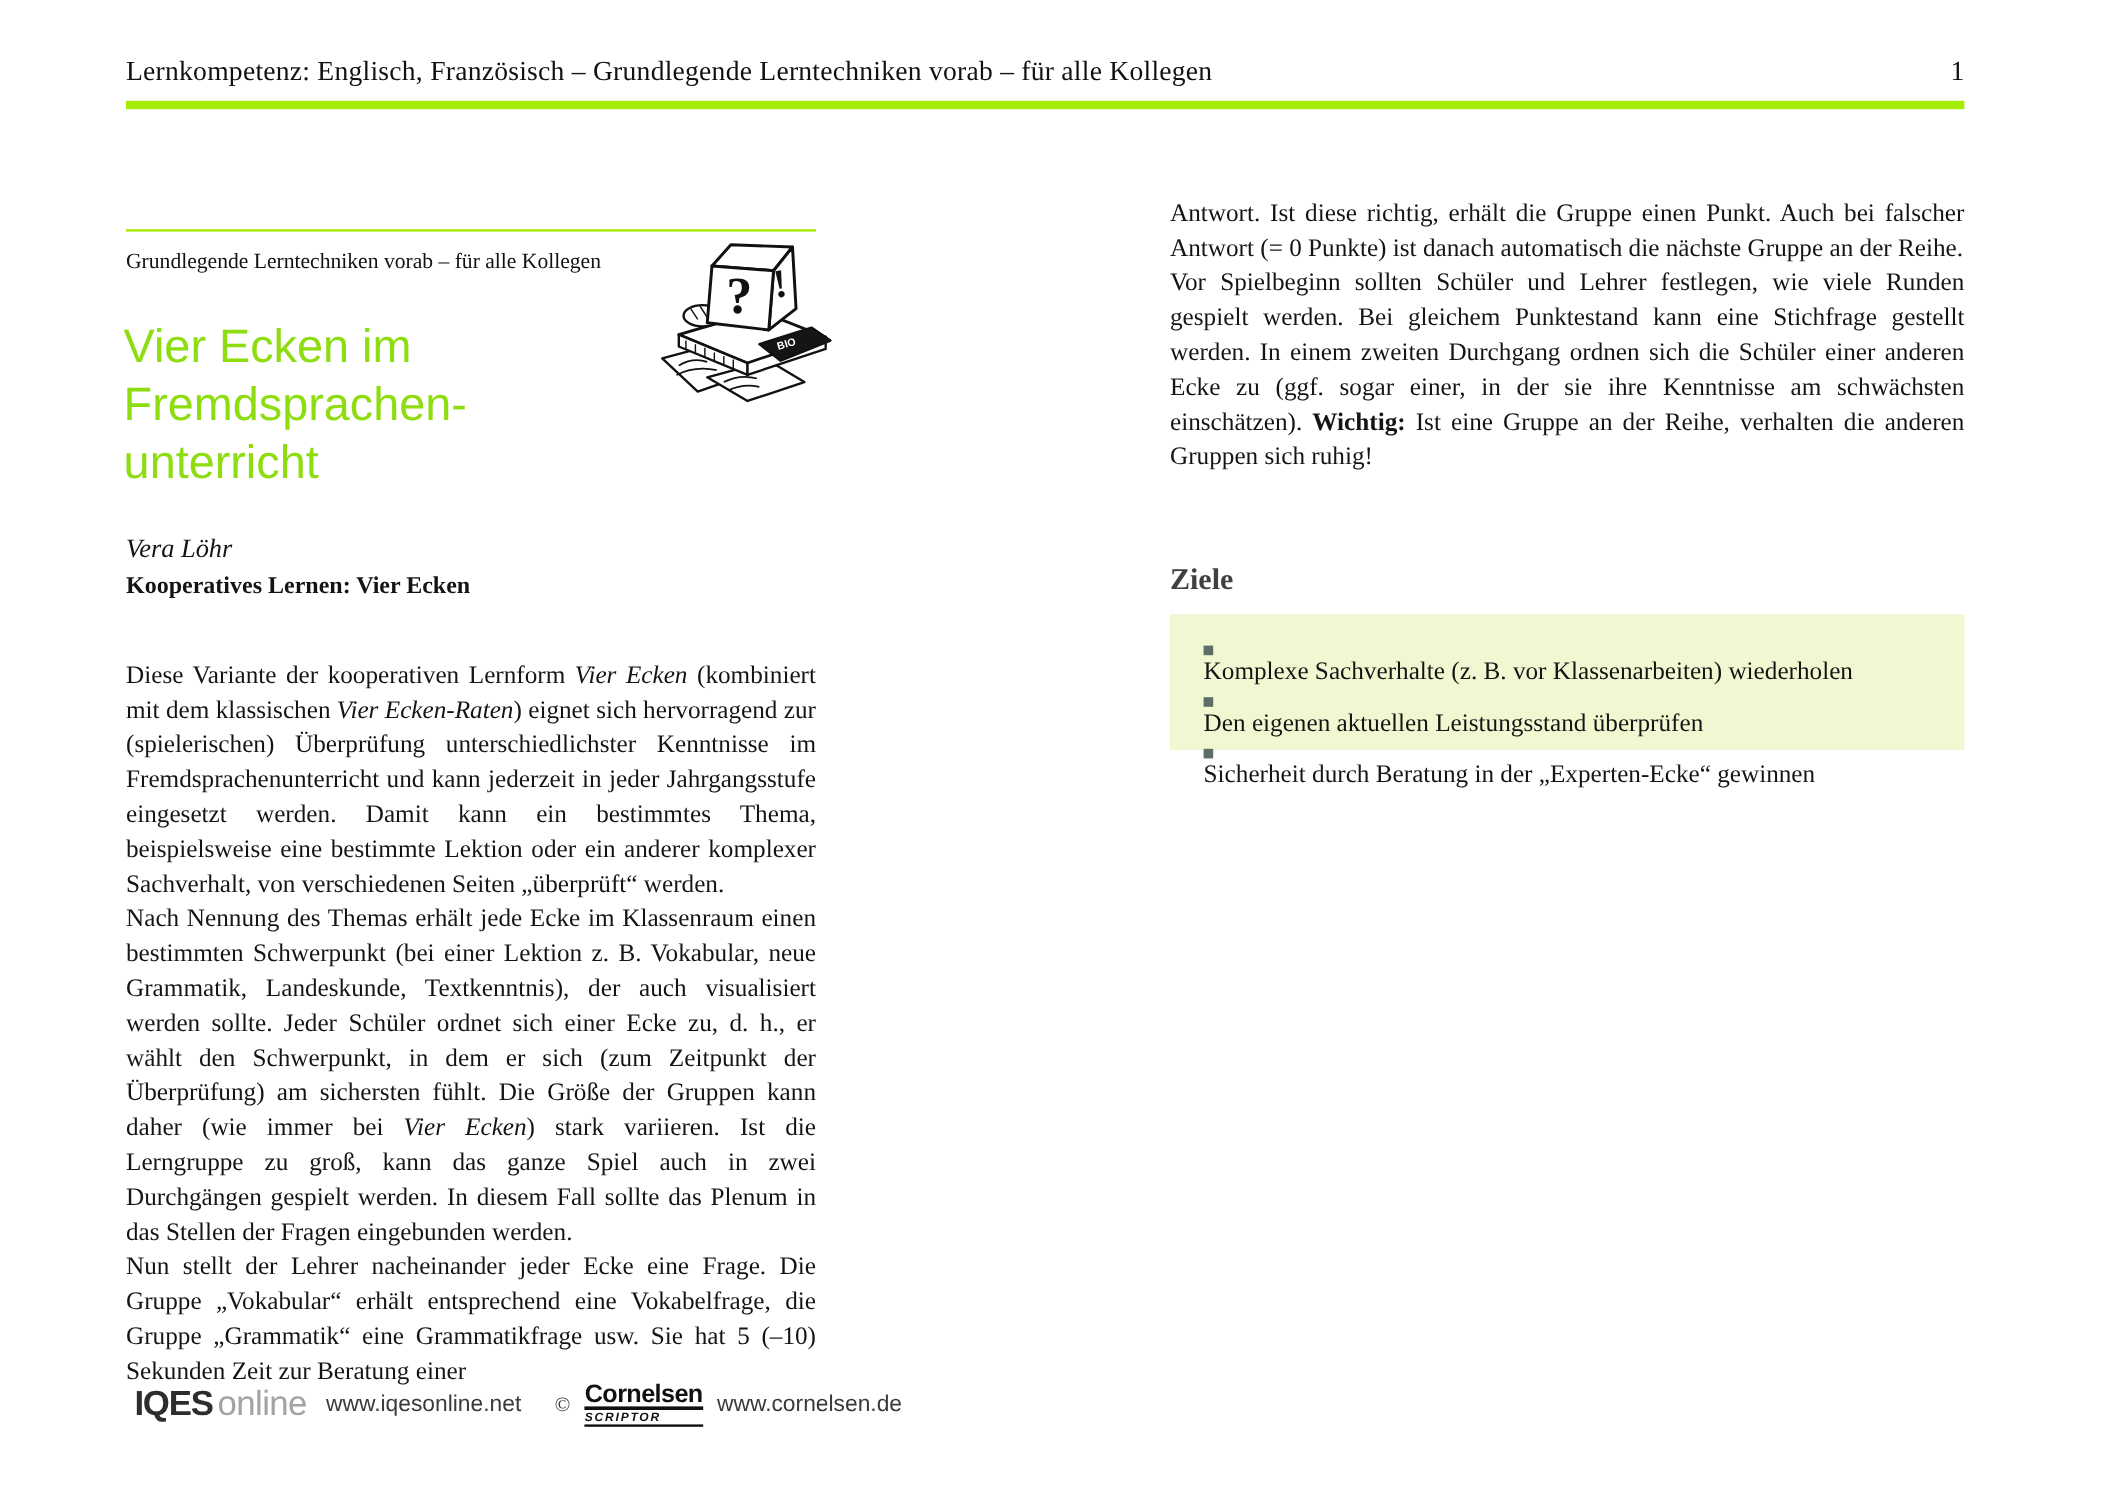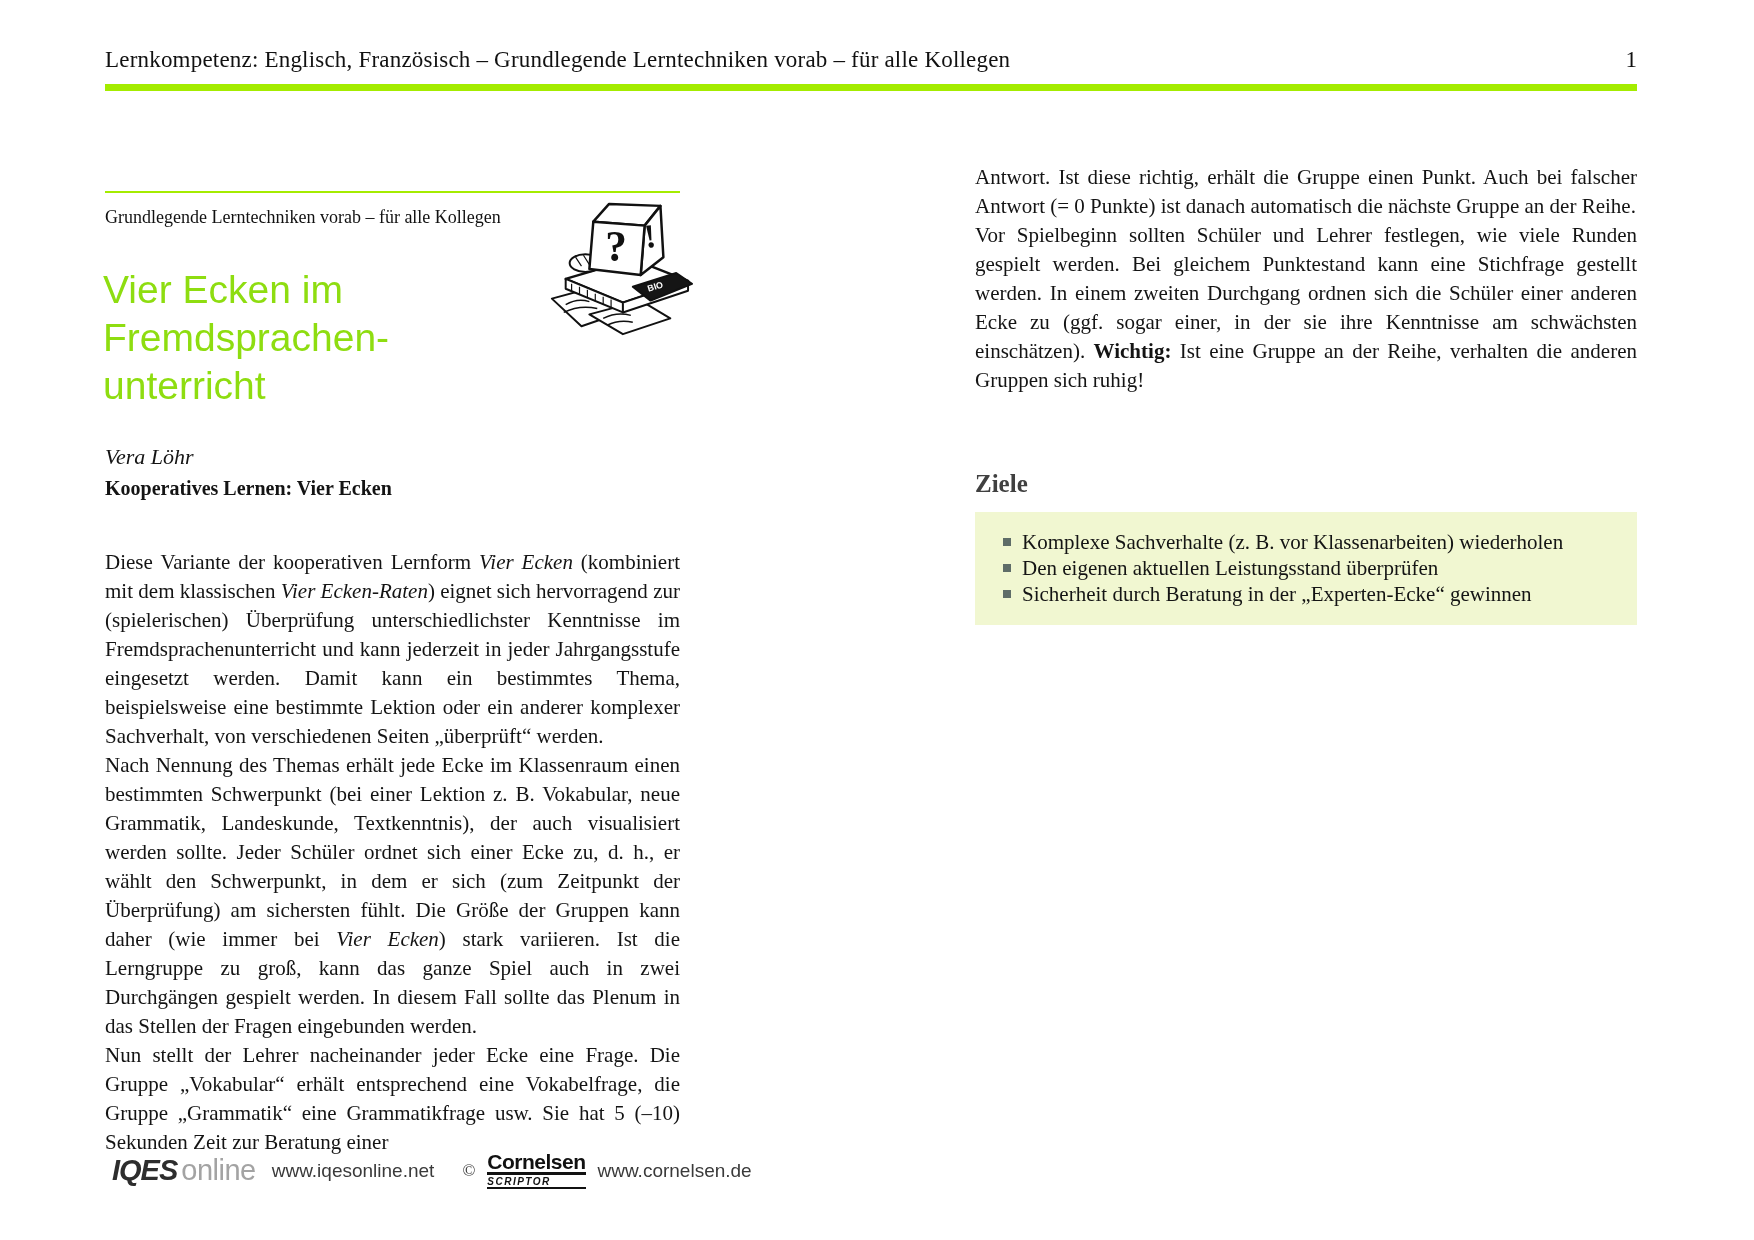--- a/index.html
+++ b/index.html
@@ -74,33 +74,33 @@
   .ziele-heading {
     position: absolute; left: 975px; top: 470px;
     margin: 0; font-size: 25px; font-weight: 700; color: #404040;
   }
   .ziele-box {
     position: absolute; left: 975px; top: 512px;
     width: 662px; height: 113px; box-sizing: border-box;
     background: #f1f7d1; padding: 17px 18px 0 28px;
   }
   .ziele-list { margin: 0; padding: 0; list-style: none; }
-  .ziele-item { display: flex; align-items: flex-start; font-size: 21px; line-height: 26px; color: #141414; }
+  .ziele-item { display: flex; align-items: flex-start; font-size: 21px; line-height: 26px; color: #141414; flex-direction: column; }
   .sq {
     flex: 0 0 auto; width: 8px; height: 8px; background: #5f6d68;
     margin: 9px 11px 0 0;
   }
 
   
   .footer {
     position: absolute; left: 112px; top: 1152px;
     display: flex; align-items: center;
     font-family: "Liberation Sans", sans-serif;
   }
-  .iqes-bold { font-size: 29px; font-weight: 700; color: #2d2d2d; letter-spacing: -1px; font-style: italic; }
+  .iqes-bold { font-size: 29px; font-weight: 700; color: #2d2d2d; letter-spacing: -1px; }
   .iqes-light { font-size: 29px; font-weight: 400; color: #a3a3a3; letter-spacing: -0.5px; margin-left: 4px; }
   .f-url { font-size: 19px; color: #3a3a3a; margin-left: 16px; }
   .f-copy { font-size: 17px; color: #3a3a3a; margin-left: 28px; font-family: "Liberation Serif", serif; }
   .corn { display: inline-block; margin-left: 12px; }
   .corn-name {
     display: block; font-size: 21px; font-weight: 800; color: #111;
     letter-spacing: -0.5px; border-bottom: 3px solid #111; padding-bottom: 0px; line-height: 20px;
   }
   .corn-sub {
     display: block; font-size: 10px; font-weight: 700; font-style: italic;

